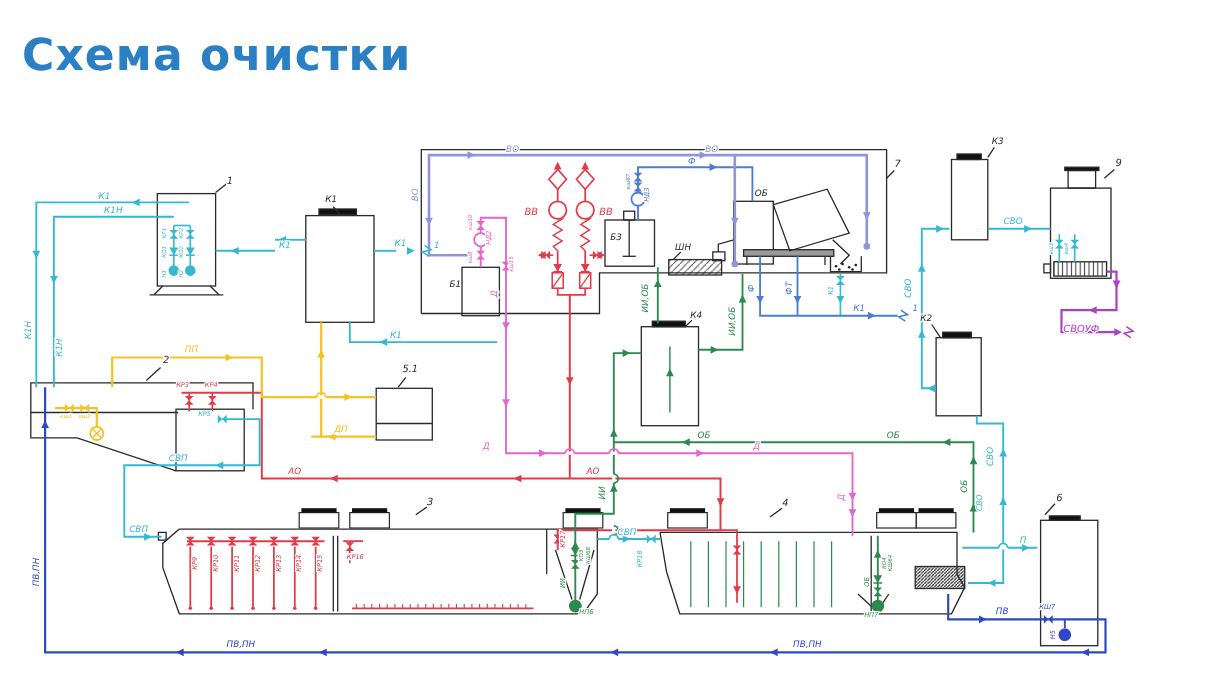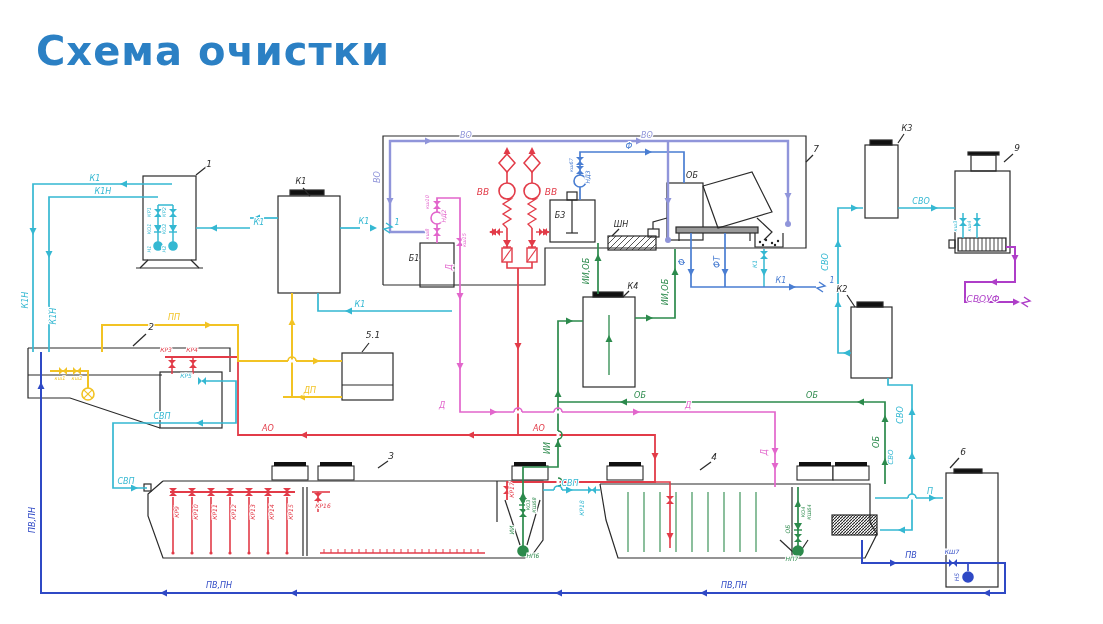--- a/index.html
+++ b/index.html
@@ -1,18 +1,18 @@
 <!DOCTYPE html>
 <html><head>
 <meta charset="utf-8">
 <style>
   html,body{margin:0;padding:0;background:#ffffff;}
   .stage{position:relative;width:1103px;height:624px;background:#fff;overflow:hidden;
          font-family:"DejaVu Sans", sans-serif;}
-  .title{position:absolute;left:36px;top:28px;font-size:40px;font-weight:800;
+  .title{position:absolute;left:20px;top:28px;font-size:40px;font-weight:800;
          color:#2b80c4;letter-spacing:1px;font-family:"DejaVu Sans", sans-serif;}
   svg{position:absolute;left:0;top:0;}
   svg text{paint-order:stroke;stroke:#ffffff;stroke-width:2.2px;font-style:italic;
            font-family:"DejaVu Sans", sans-serif;}
 </style>
 </head>
 <body>
 
 <div class="stage">
   <div class="title">Схема очистки</div>

